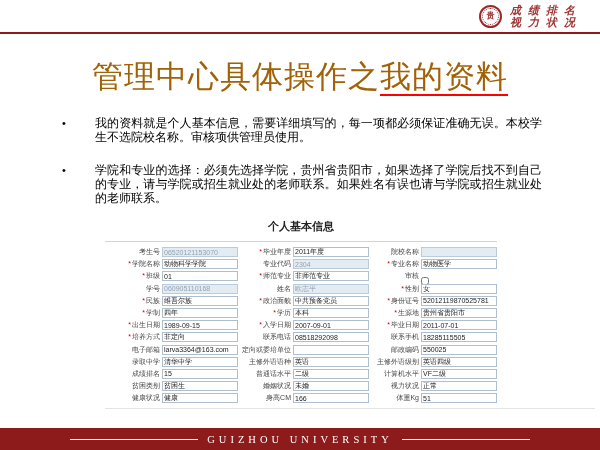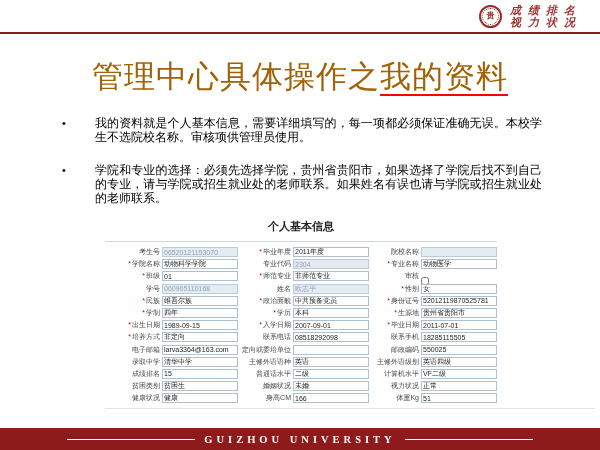--- a/index.html
+++ b/index.html
@@ -75,21 +75,21 @@
   .form-bottom-line{
     position:absolute;left:105px;top:408px;width:490px;height:1px;background:#e4e4e4;
   }
   
   .footer{
     position:absolute;left:0;bottom:0;width:600px;height:22px;background:#8e1b1b;
     display:flex;align-items:center;justify-content:center;gap:9px;
   }
   .footer-line{width:128px;height:1px;background:#ffffff;}
   .footer-text{
-    color:#ffffff;font-family:"Liberation Serif",serif;font-weight:bold;
+    color:#ffffff;font-family:"Liberation Serif",serif;font-weight:normal;
     font-size:10.5px;letter-spacing:4px;white-space:nowrap;
   }
 </style>
 </head>
 <body>
 
 <div class="slide">
 
   <div class="logo">
     <div class="seal">

